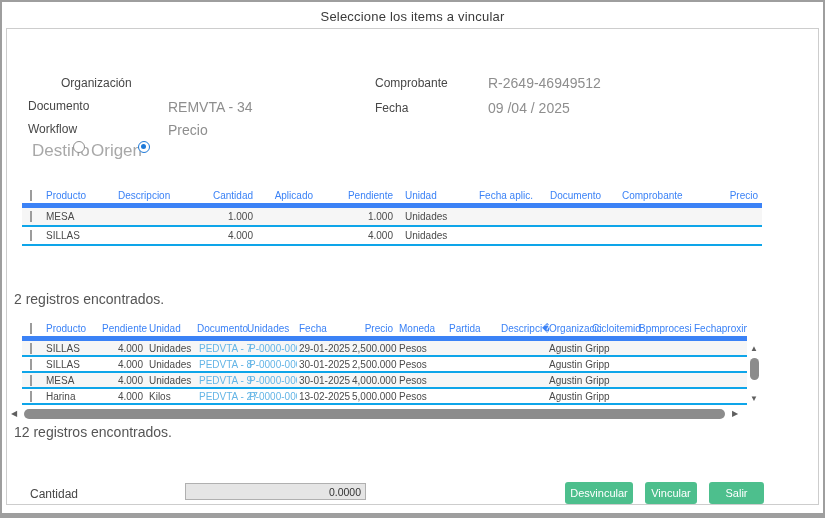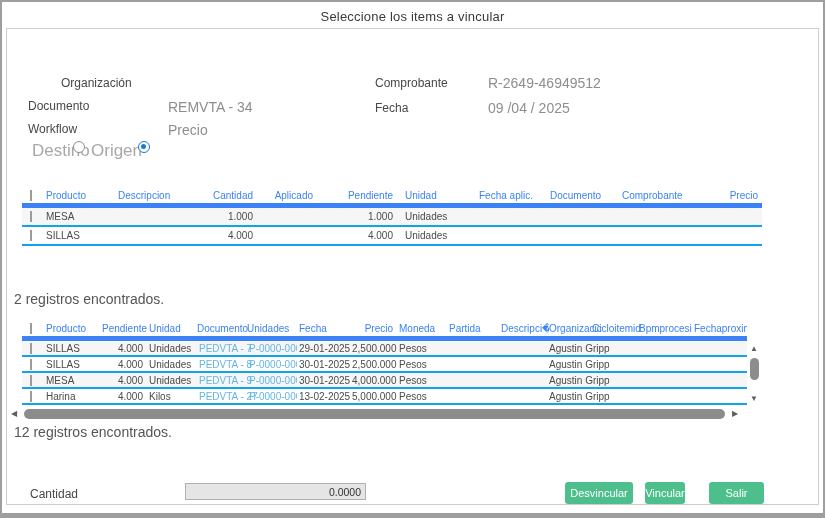--- a/index.html
+++ b/index.html
@@ -259,16 +259,16 @@
   <div class="abs sb-arrow" style="left:9px;top:408px;">◀</div>
   <div class="abs h-thumb" style="left:22px;top:407px;width:701px;"></div>
   <div class="abs sb-arrow" style="left:730px;top:408px;">▶</div>
 
   <div class="abs foot-note" style="left:12px;top:422px;">12 registros encontrados.</div>
 
   <div class="abs lbl" style="left:28px;top:485px;">Cantidad</div>
   <input class="abs qty-input" value="0.0000" style="">
 
   <button class="abs btn" style="left:563px;top:480px;width:68px;">Desvincular</button>
-  <button class="abs btn" style="left:643px;top:480px;width:40px;">Vincular</button>
+  <button class="abs btn" style="left:643px;top:480px;width:52px;">Vincular</button>
   <button class="abs btn" style="left:707px;top:480px;width:55px;">Salir</button>
 
 </div>
 
 </body></html>

